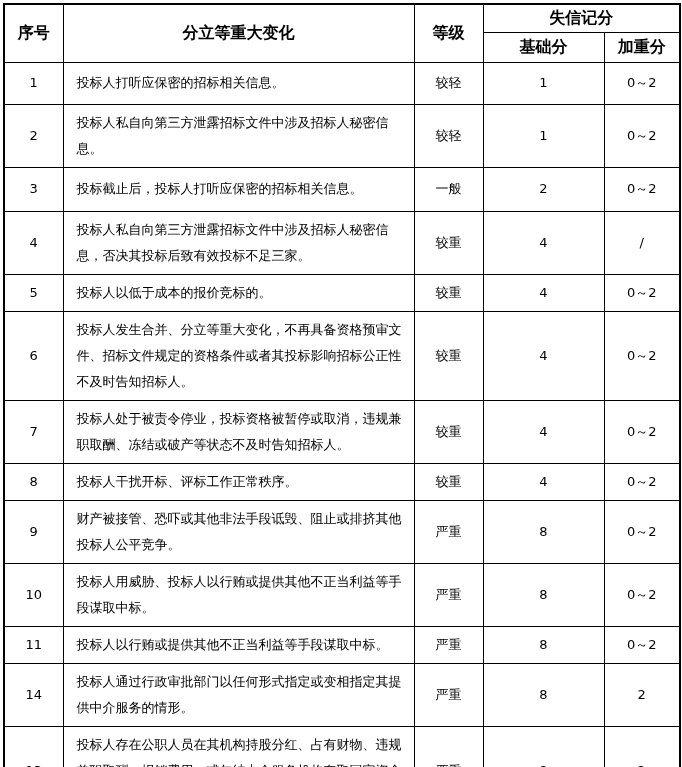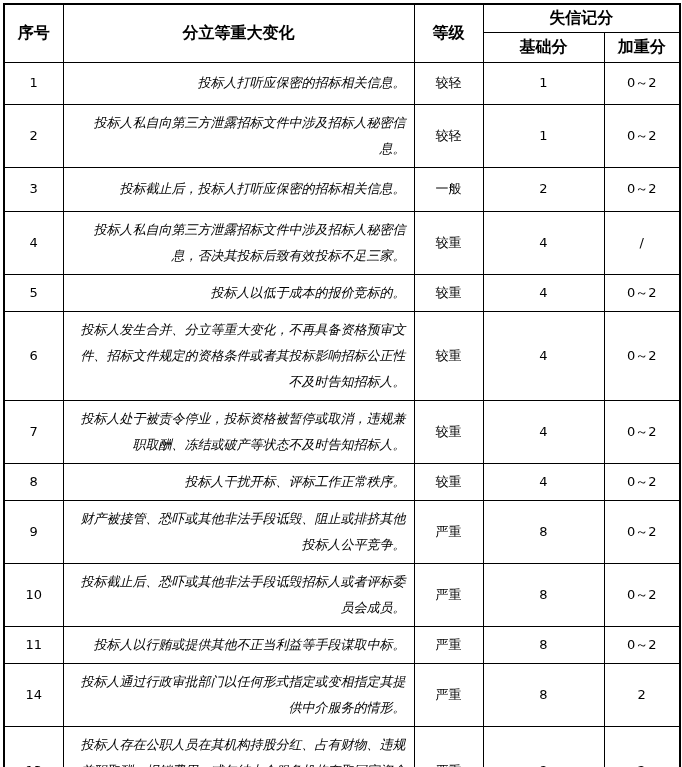--- a/index.html
+++ b/index.html
@@ -40,25 +40,24 @@
   }
   td.cell-no,
   td.cell-level,
   td.cell-base,
   td.cell-extra {
     text-align: center;
     vertical-align: middle;
     line-height: 1.5;
   }
   td.cell-desc {
-    text-align: right;
+    text-align: left;
     vertical-align: middle;
     padding: 5px 8px 5px 13px;
     line-height: 26px;
-    font-style: italic;
   }
 </style>
 </head>
 <body>
 
 <div class="page">
   <table class="credit-table">
     <colgroup>
       <col style="width:59px">
       <col style="width:351px">
@@ -137,21 +136,21 @@
       </tr>
       <tr style="height:46px">
         <td class="cell-no">9</td>
         <td class="cell-desc">财产被接管、恐吓或其他非法手段诋毁、阻止或排挤其他投标人公平竞争。</td>
         <td class="cell-level">严重</td>
         <td class="cell-base">8</td>
         <td class="cell-extra">0～2</td>
       </tr>
       <tr style="height:56px">
         <td class="cell-no">10</td>
-        <td class="cell-desc">投标截止后、恐吓或其他非法手段诋毁招标人或者评标委员会成员。</td>
+        <td class="cell-desc">投标人用威胁、投标人以行贿或提供其他不正当利益等手段谋取中标。</td>
         <td class="cell-level">严重</td>
         <td class="cell-base">8</td>
         <td class="cell-extra">0～2</td>
       </tr>
       <tr style="height:34px">
         <td class="cell-no">11</td>
         <td class="cell-desc">投标人以行贿或提供其他不正当利益等手段谋取中标。</td>
         <td class="cell-level">严重</td>
         <td class="cell-base">8</td>
         <td class="cell-extra">0～2</td>

